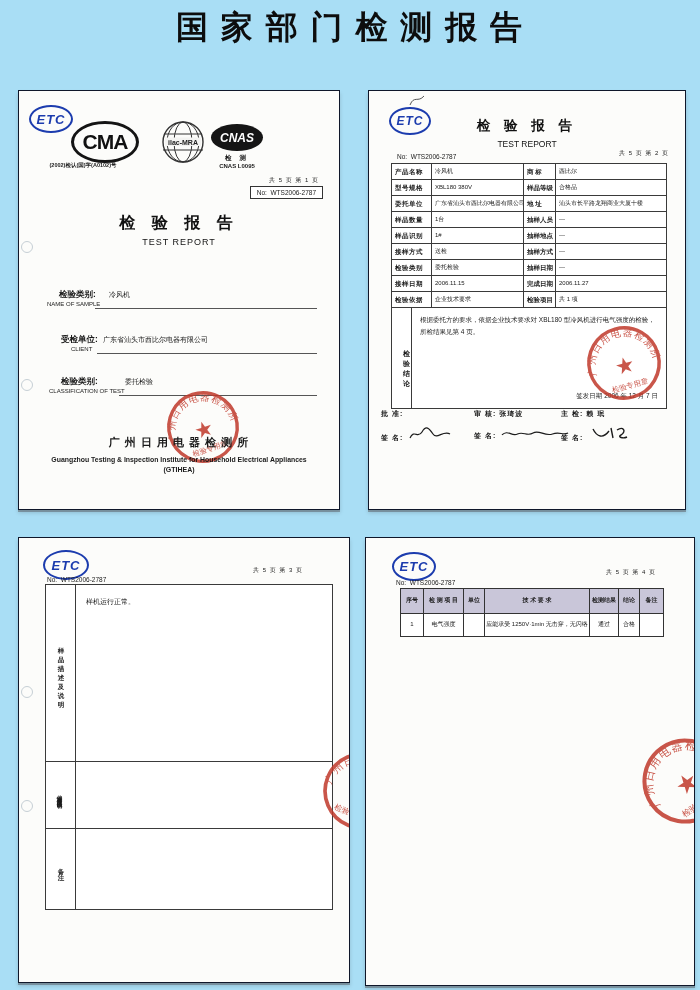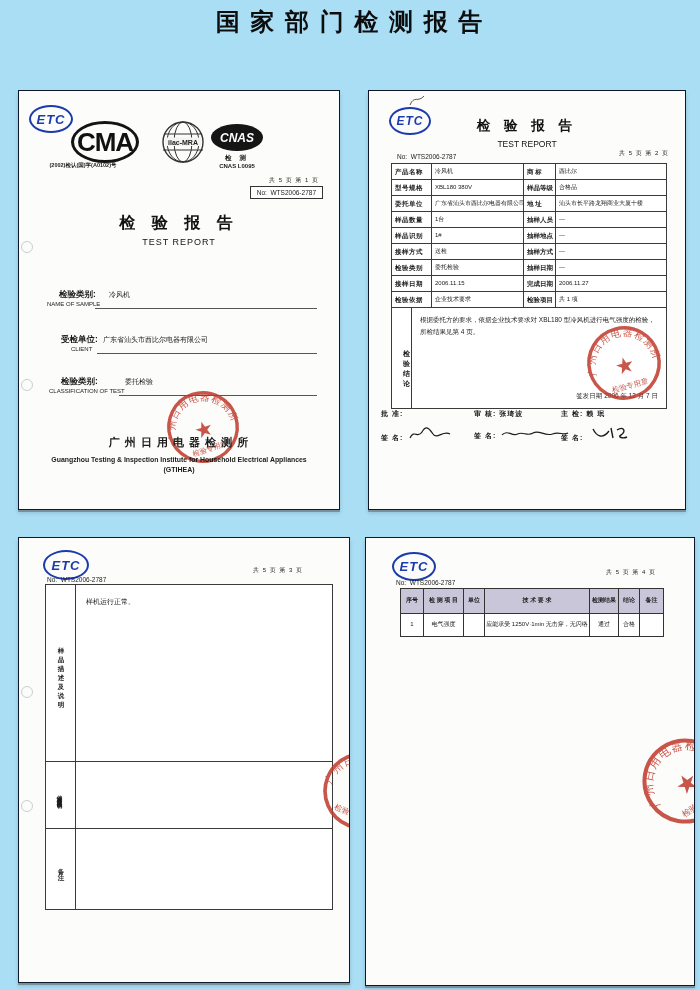--- a/index.html
+++ b/index.html
@@ -1,19 +1,19 @@
 <!DOCTYPE html>
 <html><head>
 <meta charset="utf-8">
 <style>
   html,body{margin:0;padding:0;}
   body{font-family:"Liberation Sans","DejaVu Sans",sans-serif;color:#1a1a1a;}
   #canvas{position:relative;width:700px;height:990px;background:#a9def5;overflow:hidden;}
 
-  .title1{position:absolute;top:6px;left:0;width:100%;text-align:center;font-size:24px;font-weight:bold;letter-spacing:2px;color:#0d0d0d;}
+  .title1{position:absolute;top:6px;left:0;width:100%;text-align:center;font-size:32px;font-weight:bold;letter-spacing:2px;color:#0d0d0d;}
   .title2{position:absolute;top:48px;left:0;width:100%;text-align:center;font-size:29px;font-weight:bold;color:#0d0d0d;}
 
   .page{position:absolute;background:#fcfcfa;border:1px solid #0f172a;box-shadow:0 2px 0 rgba(100,110,118,.6),0 3px 4px rgba(0,0,0,.15);overflow:hidden;box-sizing:border-box;}
   #doc1{left:18px;top:90px;width:322px;height:420px;}
   #doc2{left:368px;top:90px;width:318px;height:420px;}
   #doc3{left:18px;top:537px;width:332px;height:446px;}
   #doc4{left:365px;top:537px;width:330px;height:449px;}
 
   .abs{position:absolute;}
   .ctr{left:0;width:100%;text-align:center;}
@@ -85,21 +85,21 @@
 
 <div id="canvas">
 
   <div class="title1">国 家 部 门 检 测 报 告</div>
 
   <div class="page" id="doc1">
     <div class="hole" style="left:2px;top:150px;"></div>
     <div class="hole" style="left:2px;top:288px;"></div>
 
     <div class="etclogo" style="left:10px;top:14px;width:40px;height:24px;font-size:13px;">ETC</div>
-    <div class="cmalogo" style="left:52px;top:30px;width:62px;height:36px;font-size:26px;">CMA</div>
+    <div class="cmalogo" style="left:52px;top:30px;width:62px;height:36px;font-size:21px;">CMA</div>
     <div class="tinytxt" style="left:8px;top:71px;width:112px;text-align:center;font-weight:bold;">(2002)检认(国)字(A0102)号</div>
 
     <svg class="abs" style="left:142px;top:29px;" width="44" height="44" viewBox="0 0 44 44">
       <circle cx="22" cy="22" r="20" fill="none" stroke="#333" stroke-width="1.4"></circle>
       <ellipse cx="22" cy="22" rx="9" ry="20" fill="none" stroke="#333" stroke-width="1"></ellipse>
       <ellipse cx="22" cy="22" rx="16" ry="20" fill="none" stroke="#333" stroke-width="1"></ellipse>
       <line x1="3" y1="14" x2="41" y2="14" stroke="#333" stroke-width="1"></line>
       <line x1="2" y1="30" x2="42" y2="30" stroke="#333" stroke-width="1"></line>
       <rect x="4" y="17.5" width="36" height="8.5" fill="#f4f4f2"></rect>
       <text x="22" y="24.5" text-anchor="middle" font-size="7" font-weight="bold" fill="#222">ilac-MRA</text>

